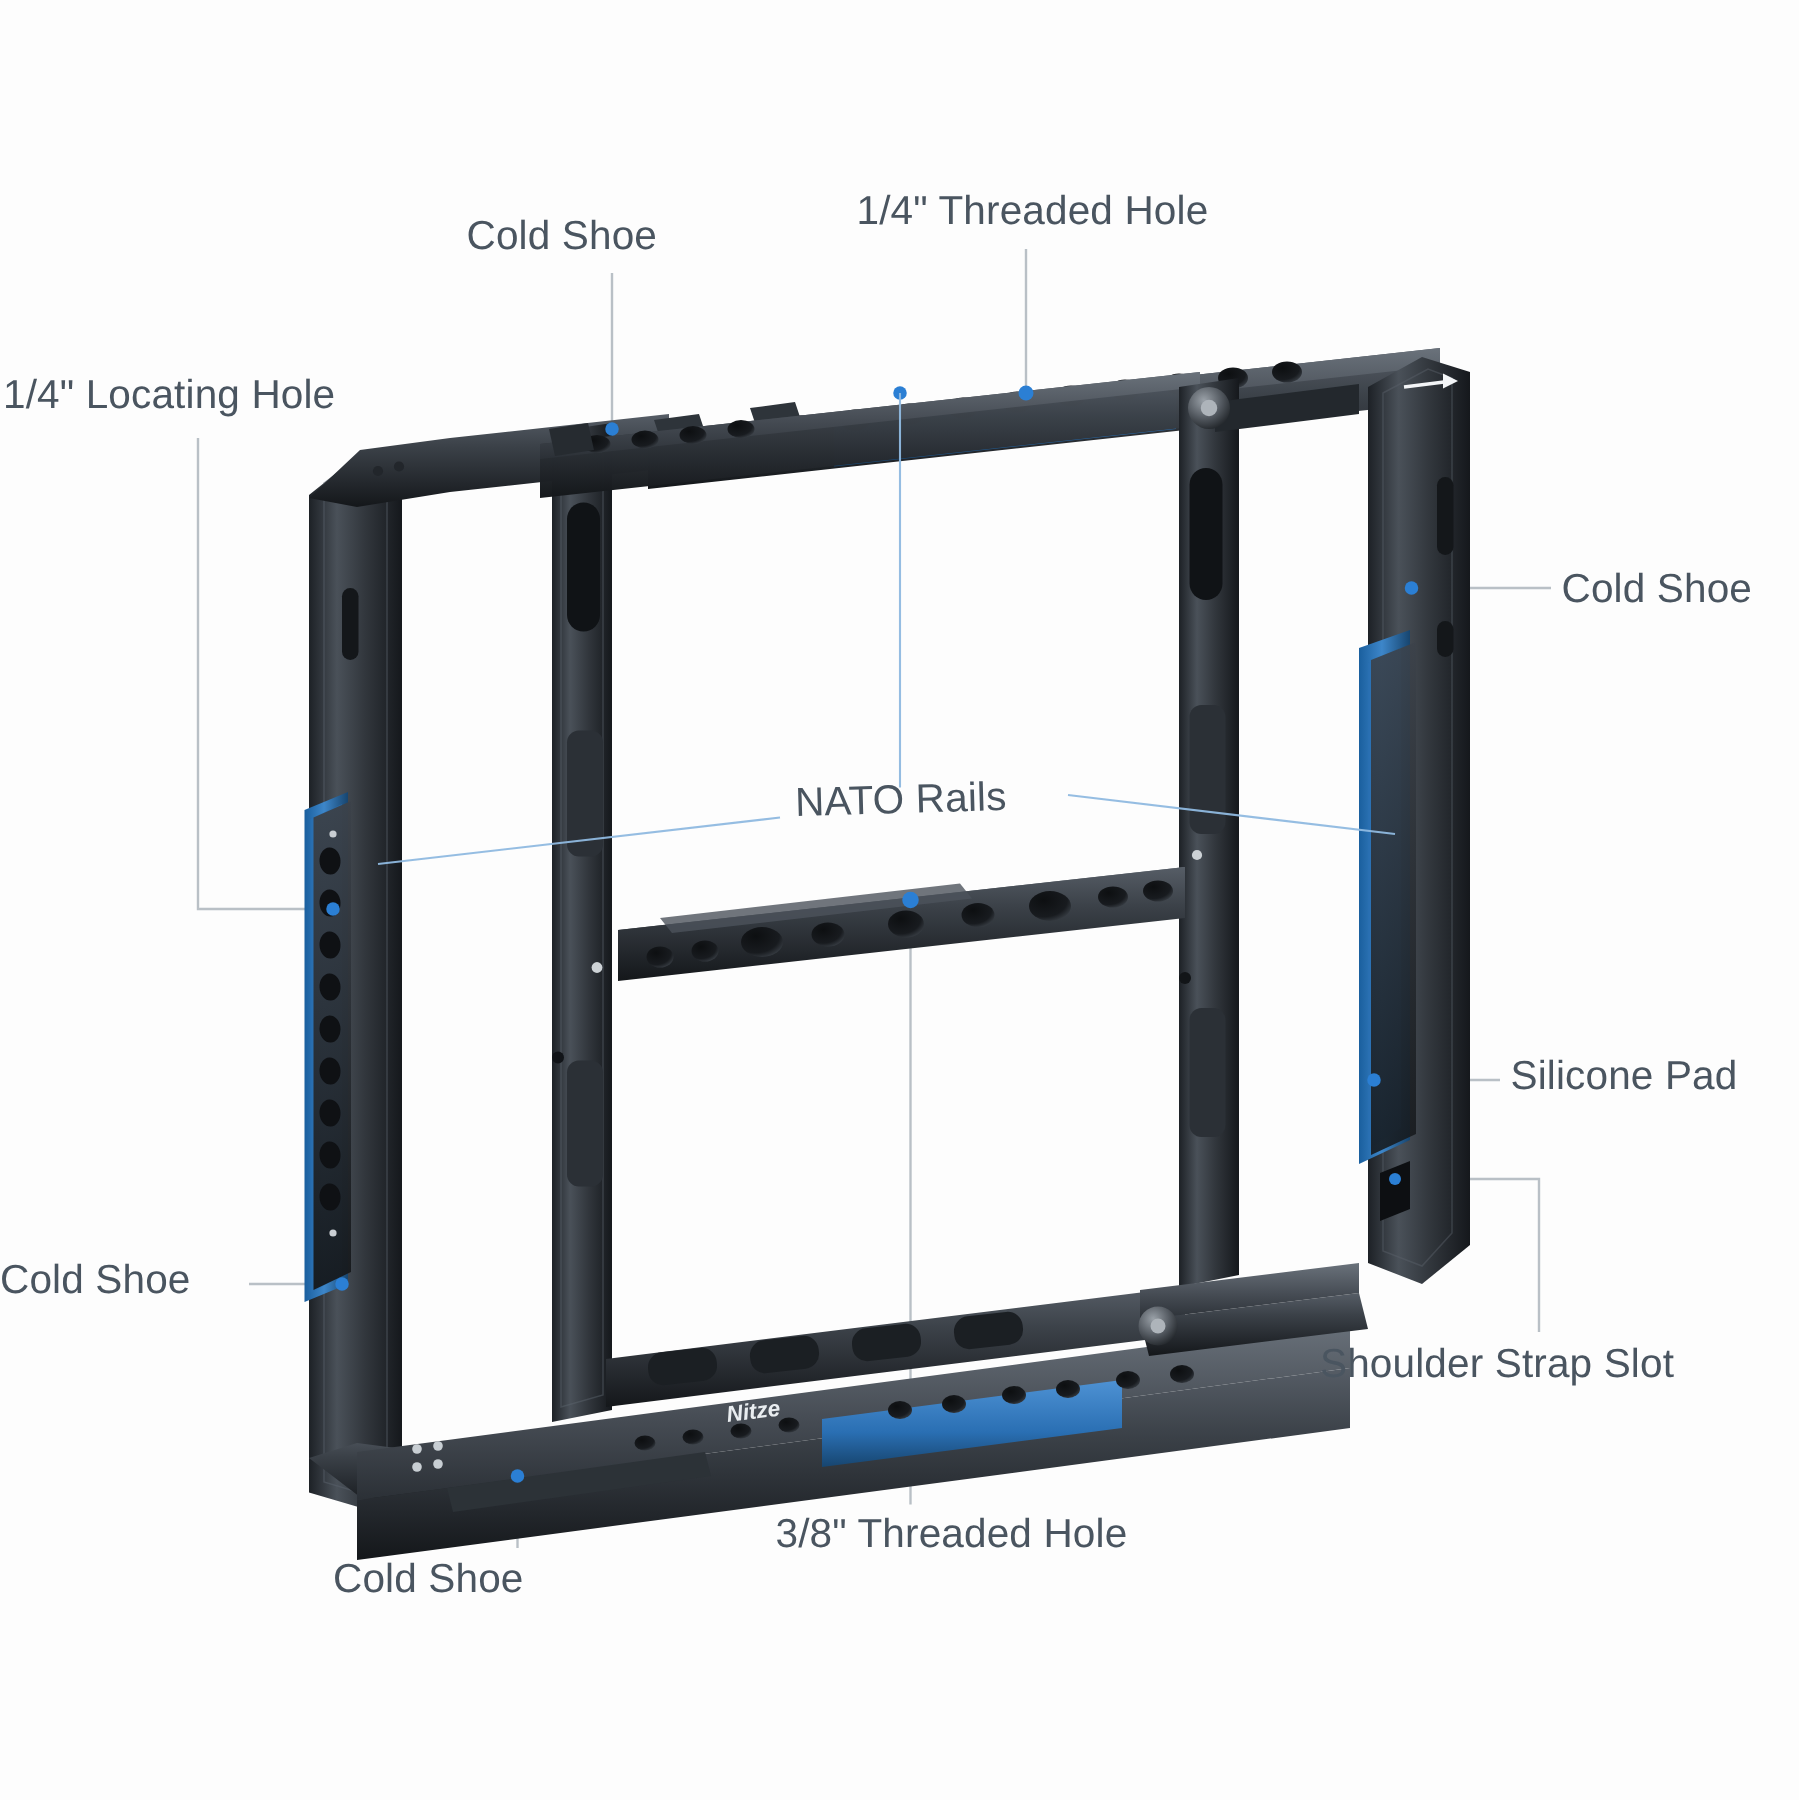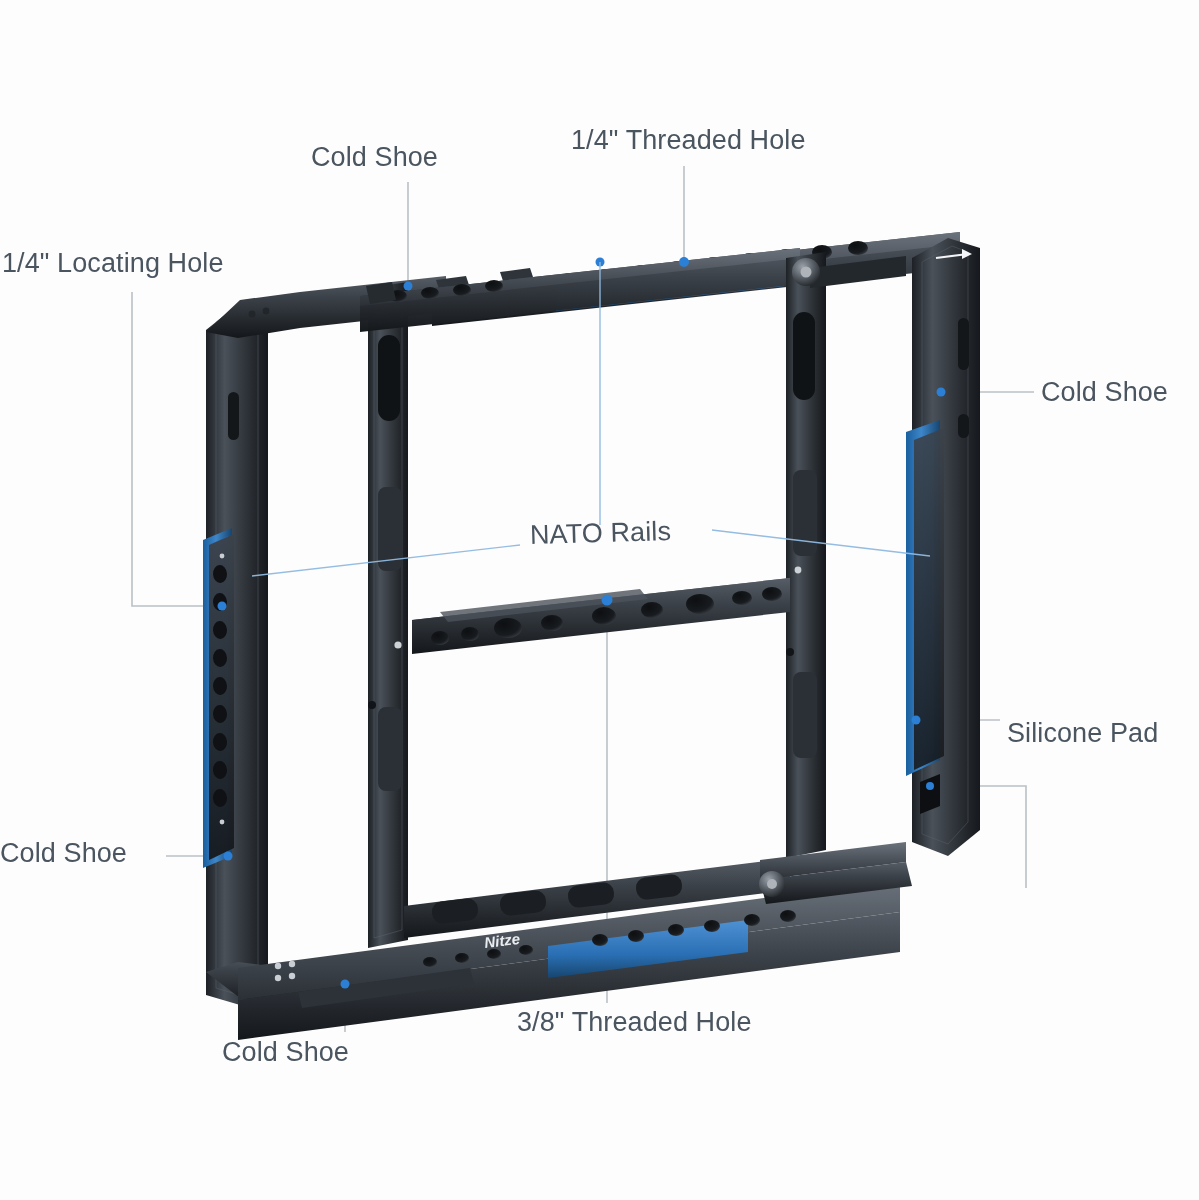--- a/index.html
+++ b/index.html
@@ -28,21 +28,21 @@
     font-weight: 400;
     letter-spacing: 0.1px;
     white-space: nowrap;
     line-height: 1.1;
   }
   .cl-locating   { left: 2px;   top: 249px; }
   .cl-coldshoe-1 { left: 311px; top: 143px; }
   .cl-threaded14 { left: 571px; top: 126px; }
   .cl-coldshoe-2 { left: 1041px;top: 378px; }
   .cl-nato       { left: 530px; top: 519px; transform: rotate(-1.6deg); }
-  .cl-silicone   { left: 1007px;top: 719px; }
+  .cl-silicone   { left: 1007px;top: 703px; }
   .cl-coldshoe-3 { left: 0px;   top: 839px; }
   .cl-strap      { left: 880px; top: 895px; }
   .cl-coldshoe-4 { left: 222px; top: 1038px; }
   .cl-threaded38 { left: 517px; top: 1008px; }
 </style>
 </head>
 <body>
 
 <div id="stage">
 
@@ -319,16 +319,17 @@
     </g>
   </svg>
 
   <div class="callout cl-locating">1/4" Locating Hole</div>
   <div class="callout cl-coldshoe-1">Cold Shoe</div>
   <div class="callout cl-threaded14">1/4" Threaded Hole</div>
   <div class="callout cl-coldshoe-2">Cold Shoe</div>
   <div class="callout cl-nato">NATO Rails</div>
   <div class="callout cl-silicone">Silicone Pad</div>
   <div class="callout cl-coldshoe-3">Cold Shoe</div>
+  <div class="callout cl-strap">Shoulder Strap Slot</div>
   <div class="callout cl-coldshoe-4">Cold Shoe</div>
   <div class="callout cl-threaded38">3/8" Threaded Hole</div>
 
 </div>
 
 </body></html>

